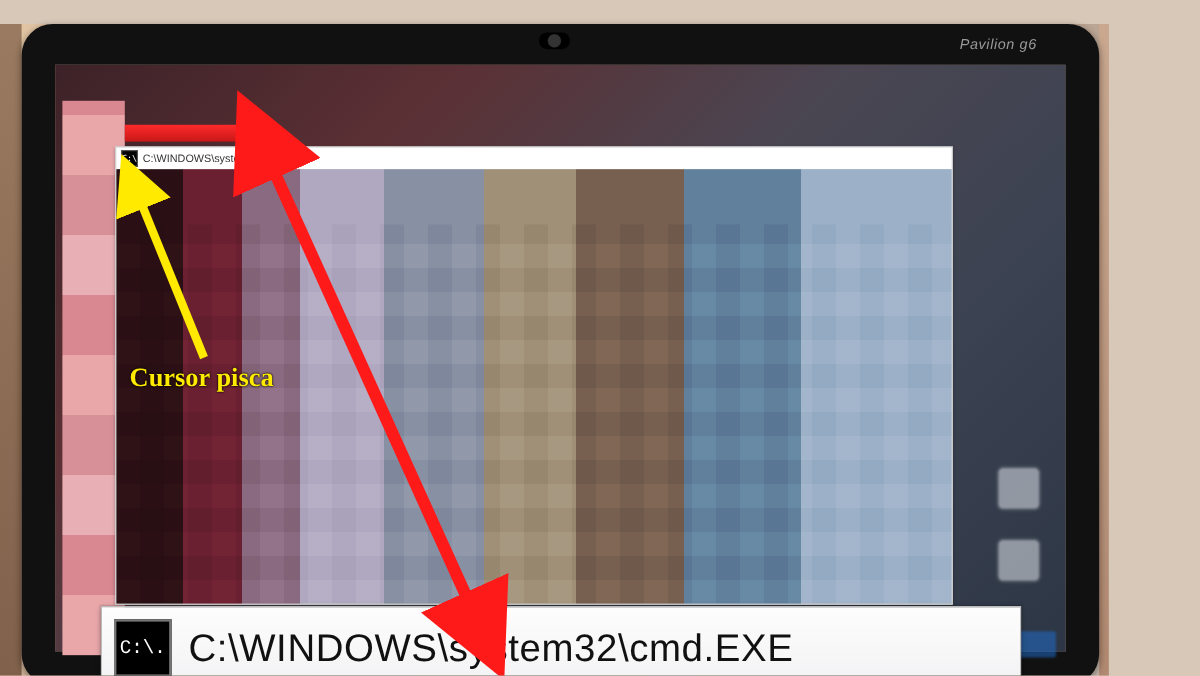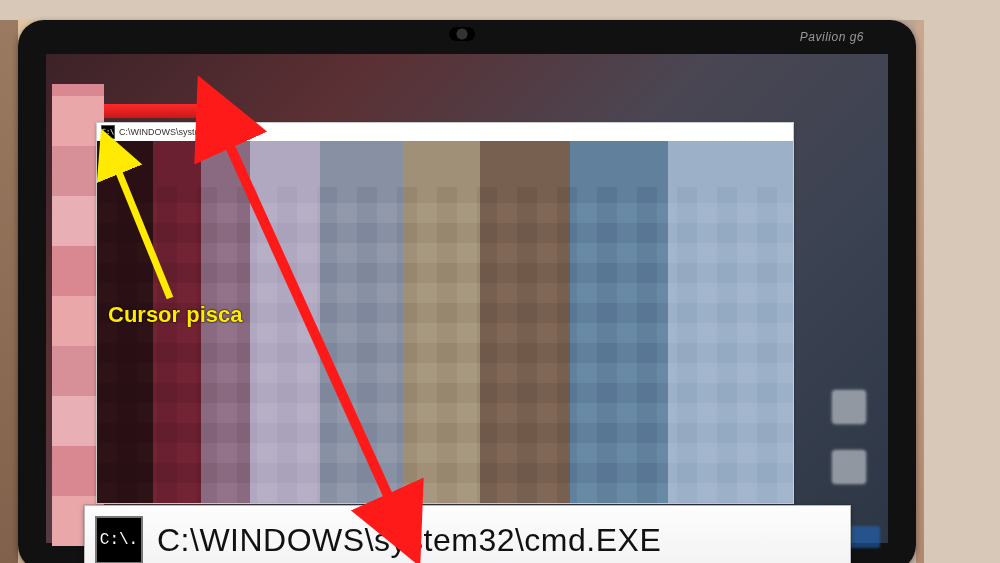--- a/index.html
+++ b/index.html
@@ -137,21 +137,21 @@
     background: linear-gradient(#ff2a2a,#c81818);
   }
 
   
   .annot-text {
     position: absolute;
     left: 108px; top: 282px;
     color: #ffea00;
     font-weight: 700;
     font-size: 22px;
-    font-family: Liberation Sans, sans-serif;
+    font-family: Liberation Serif, serif;
     text-shadow: 0 0 2px #000, 0 0 1px #000;
     white-space: nowrap;
   }
 
   
   .zoom-titlebar {
     position: absolute;
     left: 84px; bottom: 8px;
     width: 745px; height: 68px;
     background: linear-gradient(#fdfdfd,#f2f2f4);

